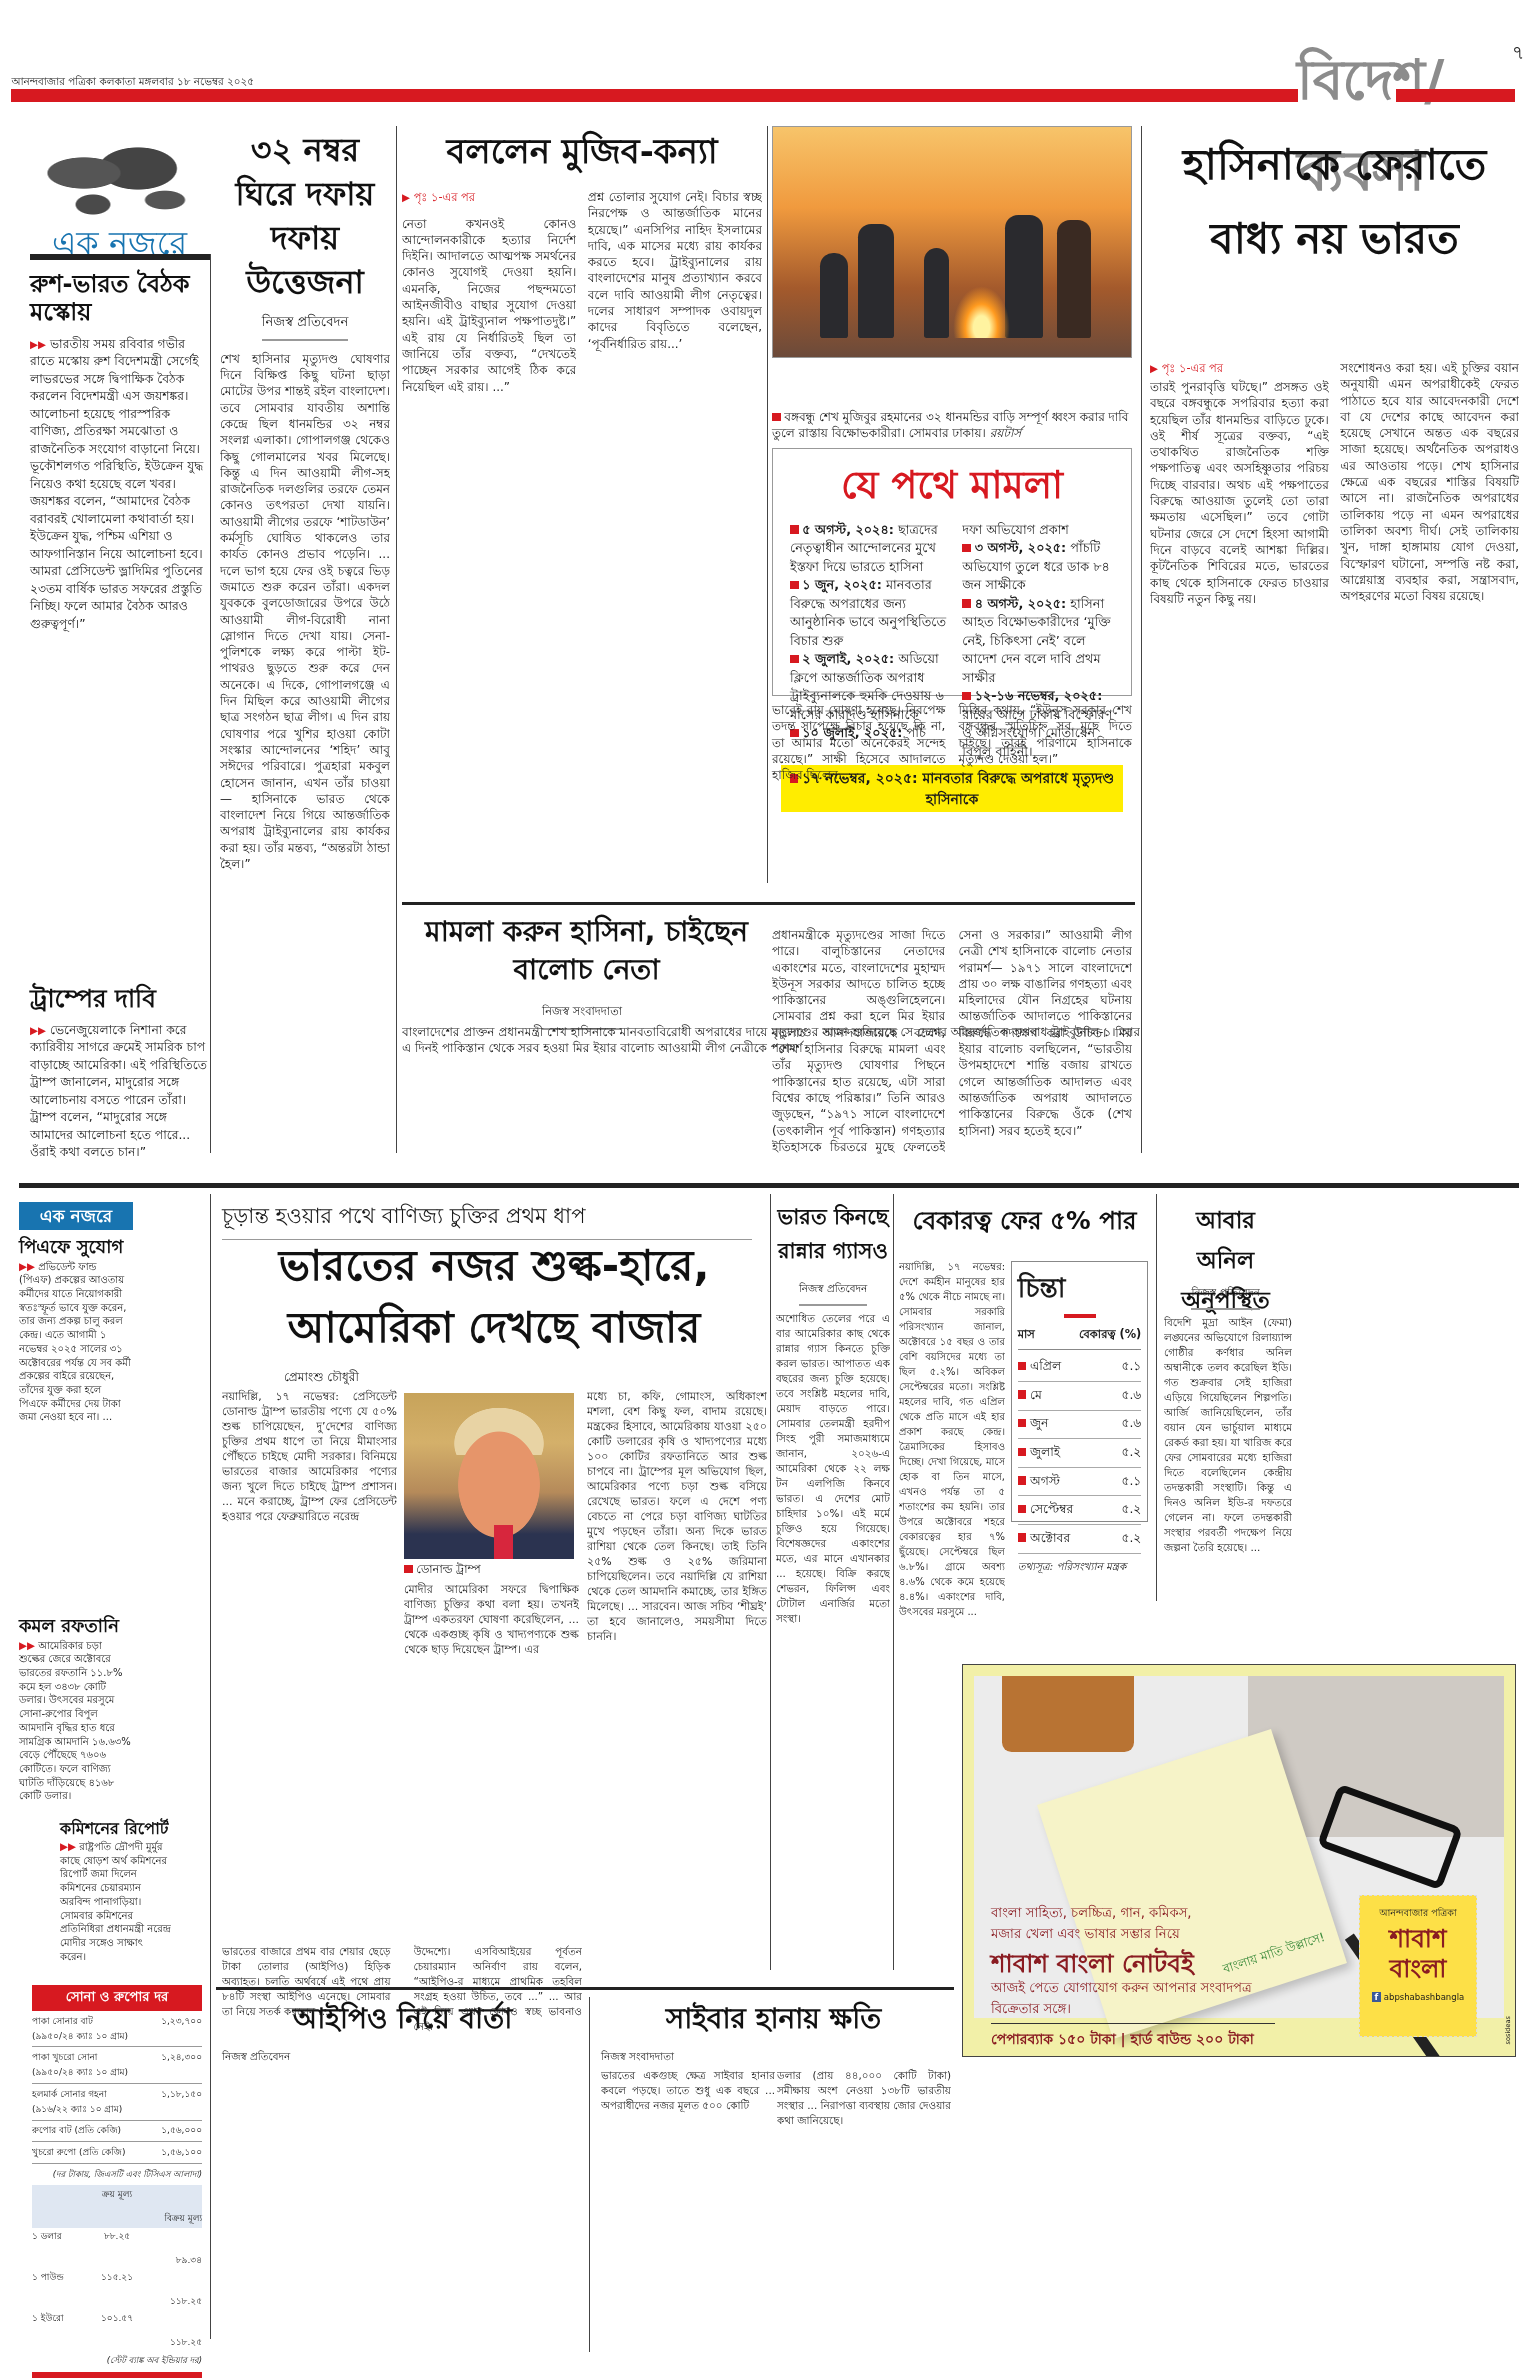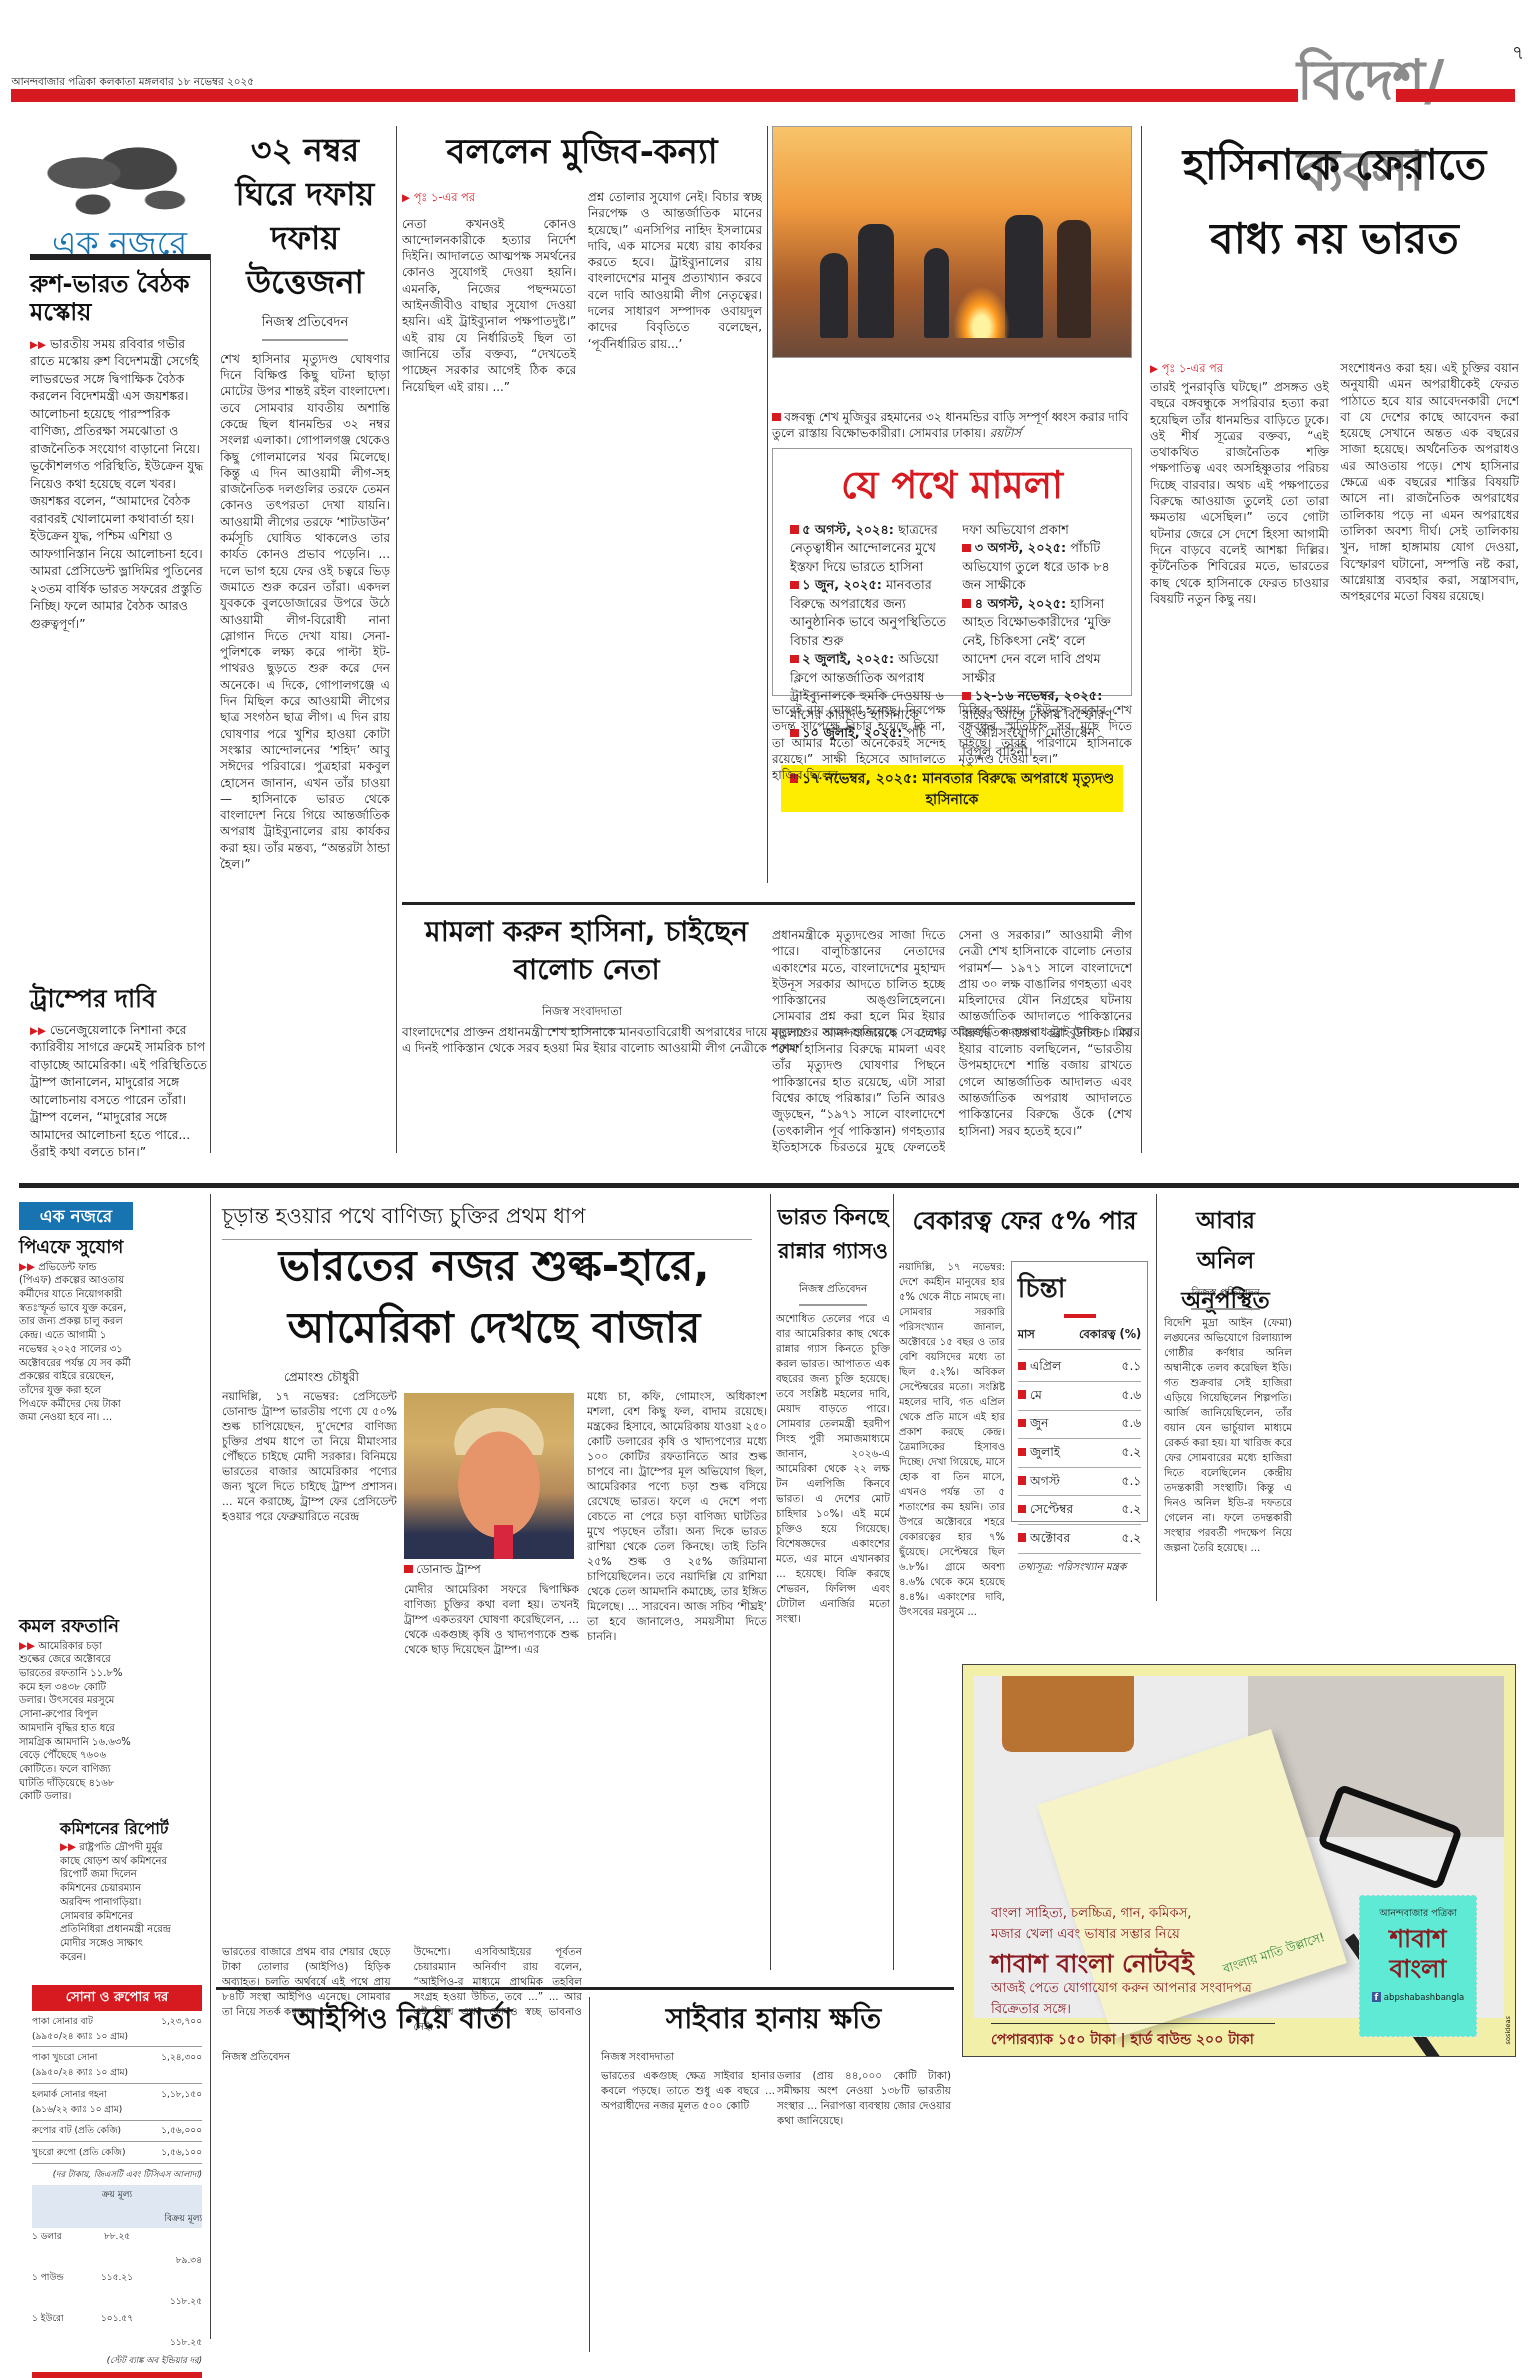--- a/index.html
+++ b/index.html
@@ -63,21 +63,21 @@
   .idx-chg { text-align: right; font-size: 12.3px; font-family: "DejaVu Sans", sans-serif; }
 
   .ad-box { left: 962px; top: 1664px; width: 554px; height: 393px; background: #f2f0a8; border: 1.4px solid #444; overflow: hidden; }
   .ad-inner { position: absolute; left: 11.4px; top: 11.4px; right: 11.4px; bottom: 38px; background: #ececec; }
   .ad-laptop { position: absolute; right: 0; top: 0; width: 256px; height: 161px; background: #cfcac4; border-bottom-left-radius: 28px; }
   .ad-case { position: absolute; left: 28px; top: 0; width: 132px; height: 76px; background: #b87333; border-radius: 0 0 9.5px 9.5px; }
   .ad-notebook { position: absolute; left: 95px; top: 85px; width: 246px; height: 246px; background: #f6f3c8; transform: rotate(-18deg); box-shadow: 3.8px 5.7px 9.5px rgba(0,0,0,.2); }
   .ad-glasses { position: absolute; left: 350px; top: 128px; width: 132px; height: 66px; border: 7.6px solid #111; border-radius: 9.5px; transform: rotate(20deg); }
   .ad-pen { position: absolute; left: 416px; top: 246px; width: 11.4px; height: 161px; background: #222; transform: rotate(-35deg); }
   .ad-text { position: absolute; left: 28px; color: #8a1c22; font-family: "DejaVu Sans", sans-serif; }
-  .ad-logo { position: absolute; right: 38px; bottom: 19px; width: 118px; height: 142px; background: #5eead4; border: 1.9px dashed #ddd; text-align: center; font-family: "DejaVu Sans", sans-serif; padding-top: 9.5px; }
+  .ad-logo { position: absolute; right: 38px; bottom: 19px; width: 118px; height: 142px; background: #fde047; border: 1.9px dashed #ddd; text-align: center; font-family: "DejaVu Sans", sans-serif; padding-top: 9.5px; }
 </style>
 </head>
 <body>
 
 <div class="abs masthead-date">আনন্দবাজার পত্রিকা কলকাতা মঙ্গলবার ১৮ নভেম্বর ২০২৫</div>
 <div class="abs red-rule"></div>
 <div class="abs section-title">বিদেশ/ ব্যবসা</div>
 <div class="abs red-rule2"></div>
 <div class="abs page-no">৭</div>
 

